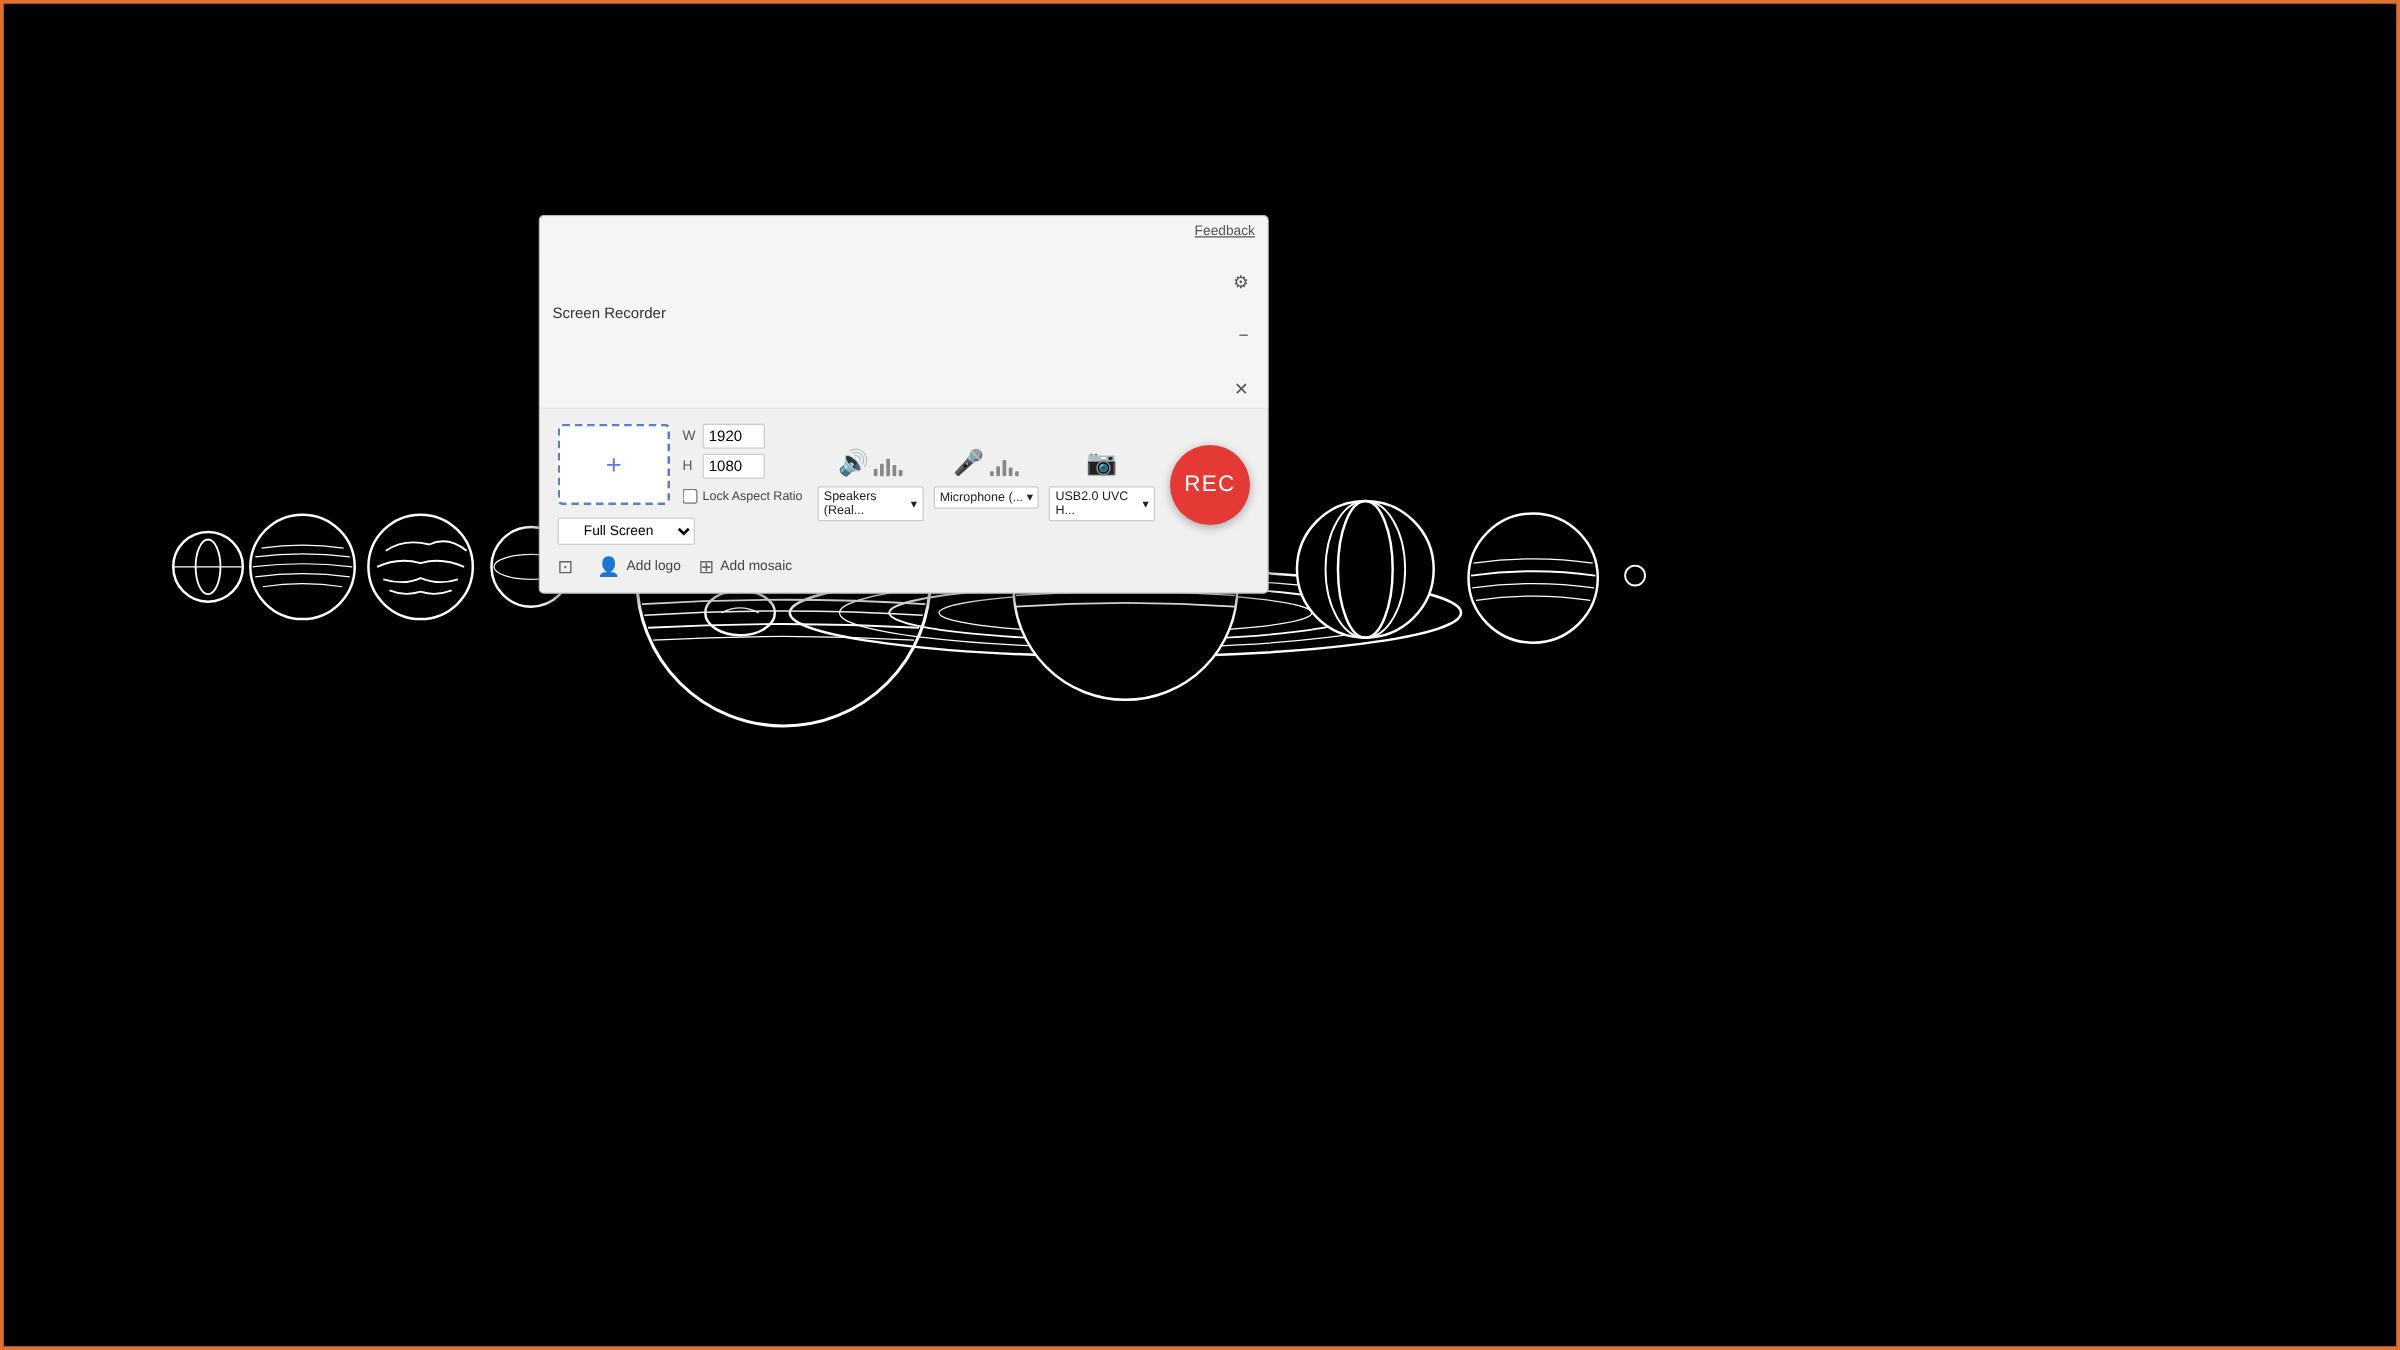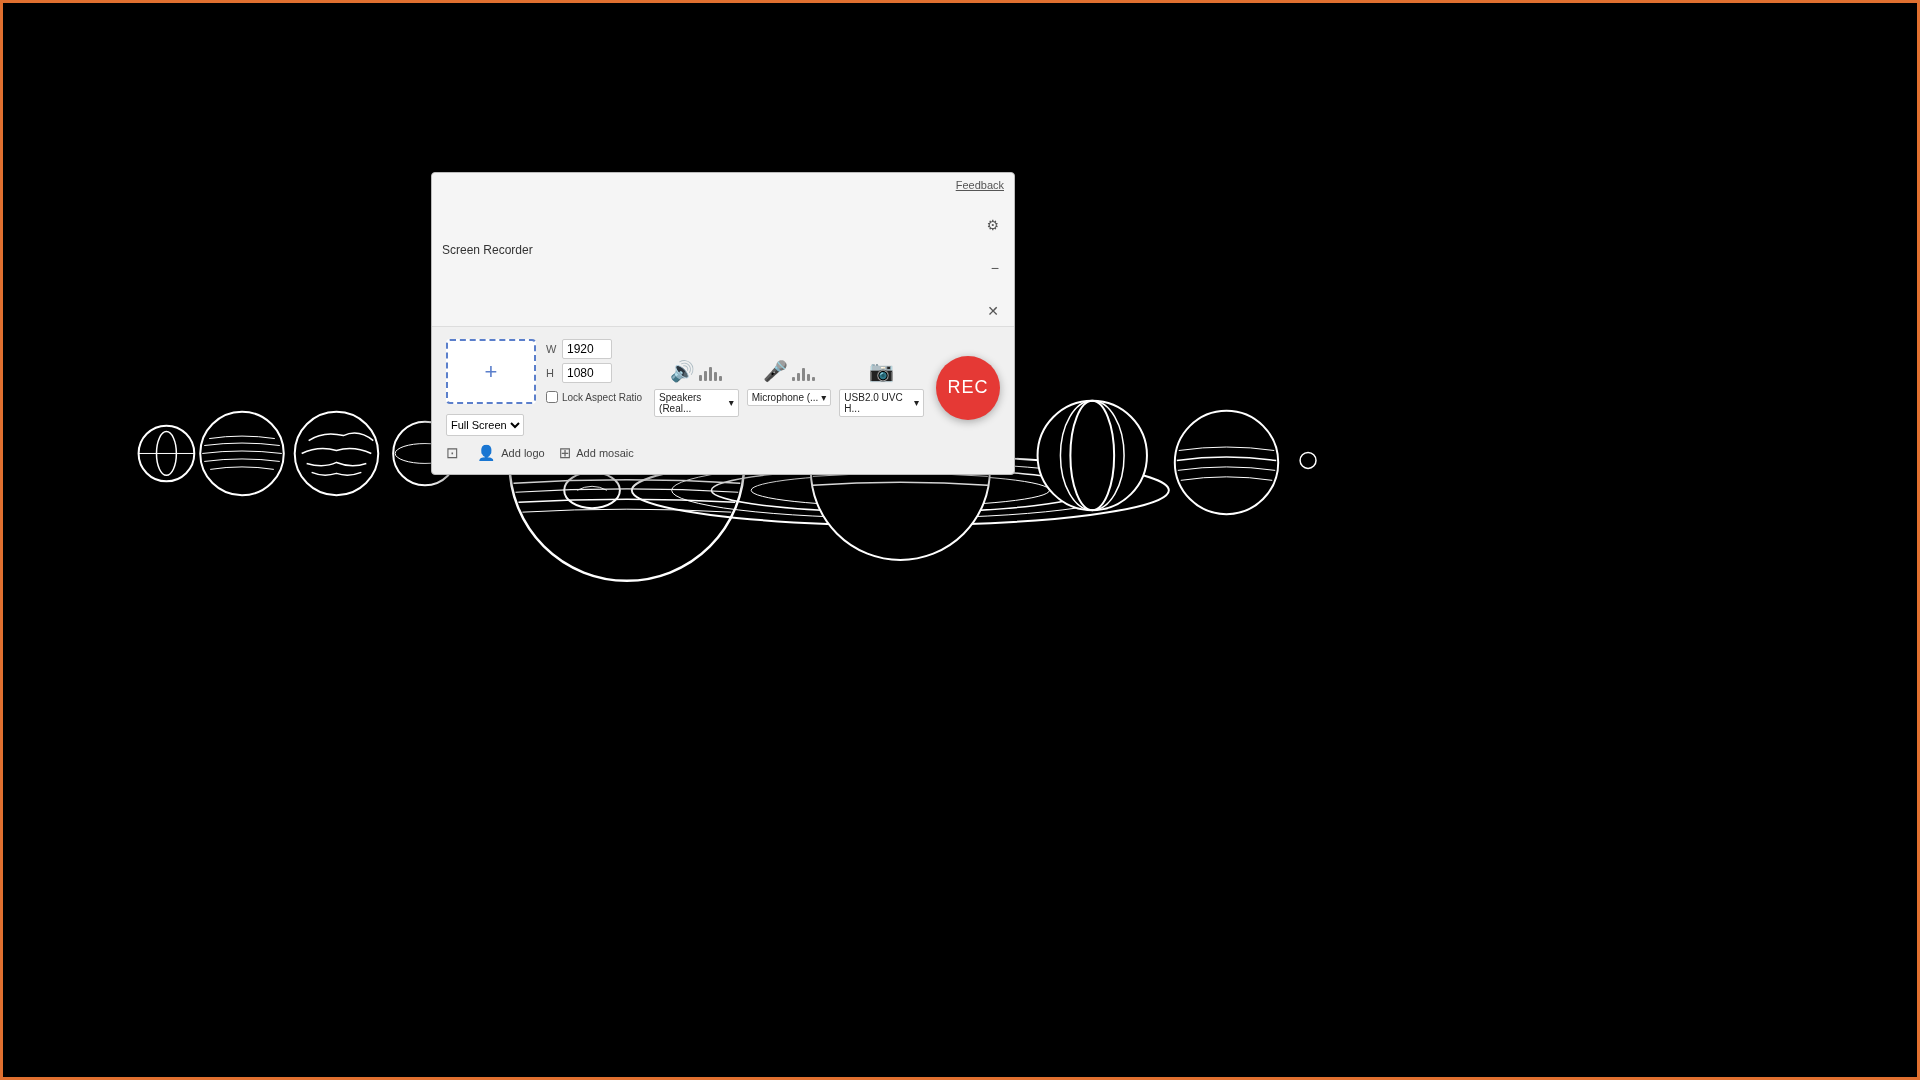--- a/index.html
+++ b/index.html
@@ -221,21 +221,21 @@
     .capture-select-row {
       display: flex;
       align-items: center;
       gap: 4px;
       margin-top: 6px;
     }
 
     .fullscreen-select {
       border: 1px solid #ccc;
       border-radius: 2px;
-      padding: 2px 0;
+      padding: 2px 16px;
       font-size: 11px;
       background: #fff;
       cursor: pointer;
       height: 22px;
     }
 
     .lock-ratio-row {
       display: flex;
       align-items: flex-end;
       gap: 4px;

